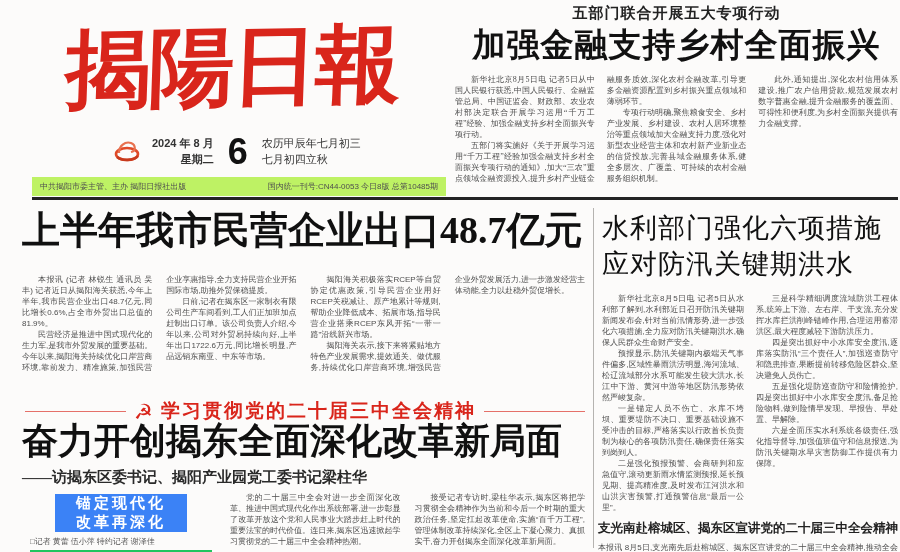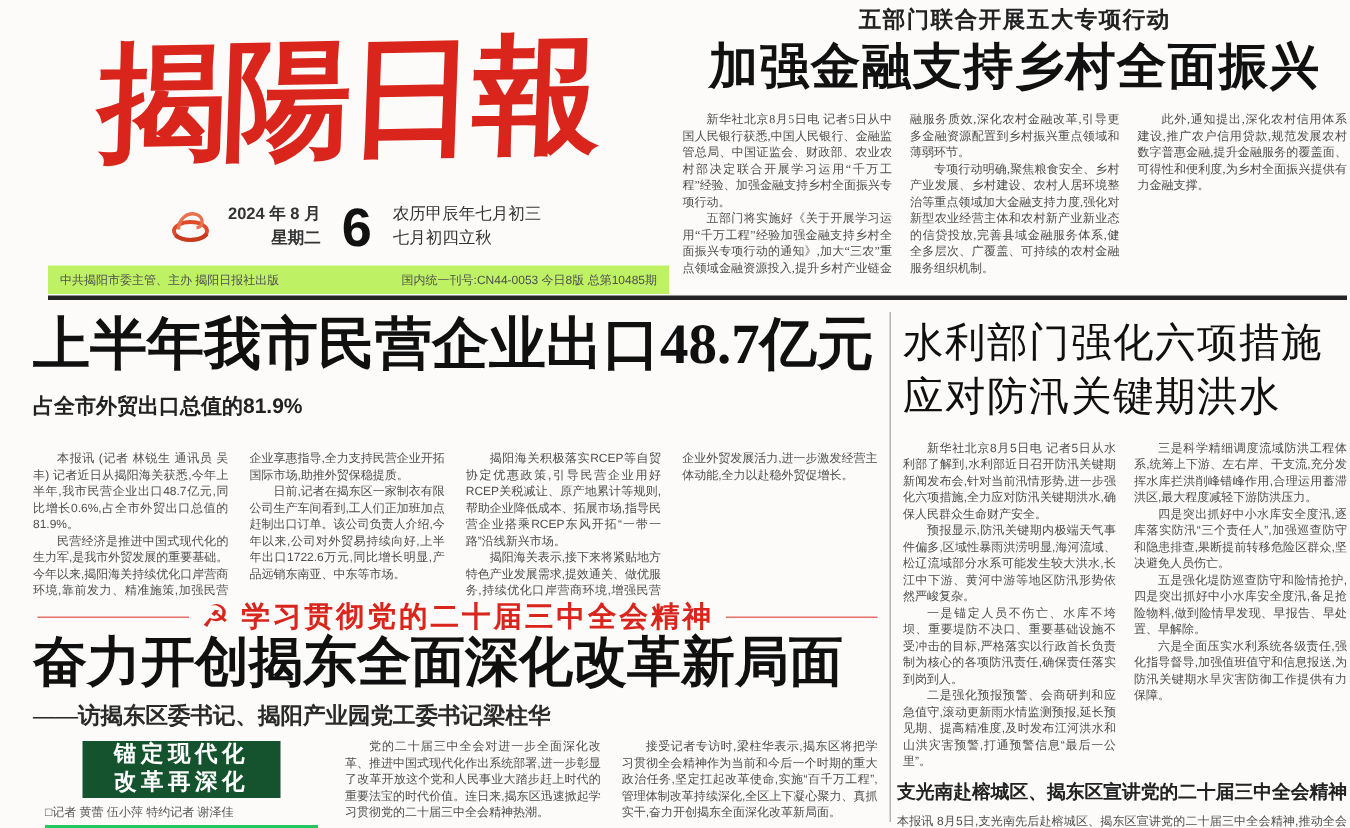--- a/index.html
+++ b/index.html
@@ -61,25 +61,25 @@
   .banner-line { flex:1; height:1px; background:#d9251b; opacity:.65; }
   .party-emblem { color:#d9251b; font-size:21px; line-height:1; }
   .banner-text { color:#d9251b; font-size:19px; font-weight:bold; letter-spacing:2px; }
 
   
   .jd-article { position:absolute; left:22px; top:421px; width:563px; }
   .jd-headline { font-size:36px; font-weight:bold; color:#101010; white-space:nowrap; line-height:1.15; }
   .jd-byline { font-size:15px; font-weight:bold; color:#2a2a2a; margin-top:6px; }
   .jd-bottom { position:absolute; left:22px; top:490px; width:563px; height:62px; overflow:hidden; }
   .slogan-box { position:absolute; left:33px; top:4px; width:132px; height:38px;
-    background:#14532d; color:#fff; font-weight:bold; font-size:15px;
+    background:#3b82f6; color:#fff; font-weight:bold; font-size:15px;
     display:flex; flex-direction:column; align-items:center; justify-content:center;
     letter-spacing:3px; line-height:1.25; }
   .jd-reporters { position:absolute; left:8px; top:46px; width:182px;
-    font-size:8px; color:#555; border-bottom:2px solid #22c55e; padding-bottom:3px; white-space:nowrap; }
+    font-size:8px; color:#555; border-bottom:2px solid #22c55e; padding-bottom:3px; white-space:nowrap;font-family:Liberation Serif, serif; }
   .jd-body { position:absolute; left:208px; top:2px; width:355px; height:60px; overflow:hidden;
     column-count:2; column-gap:14px; column-fill:auto; }
 
   
   .water-article { position:absolute; left:602px; top:210px; width:296px; }
   .water-headline { font-size:27px; font-weight:normal; color:#101010; line-height:1.35; letter-spacing:1px; }
   .water-body { margin-top:10px; height:228px; overflow:hidden;
     column-count:2; column-gap:12px; column-fill:auto; }
 
   
@@ -131,21 +131,20 @@
         <p>此外,通知提出,深化农村信用体系建设,推广农户信用贷款,规范发展农村数字普惠金融,提升金融服务的覆盖面、可得性和便利度,为乡村全面振兴提供有力金融支撑。</p>
       </div>
   </div>
 
   <div class="main-rule"></div>
 
   <div class="v-divider"></div>
 
   <div class="export-article">
     <div class="export-headline serif">上半年我市民营企业出口48.7亿元</div>
-    <div class="export-subhead">占全市外贸出口总值的81.9%</div>
     <div class="export-body body-text">
         <p>本报讯 (记者 林锐生 通讯员 吴 丰) 记者近日从揭阳海关获悉,今年上半年,我市民营企业出口48.7亿元,同比增长0.6%,占全市外贸出口总值的81.9%。</p>
         <p>民营经济是推进中国式现代化的生力军,是我市外贸发展的重要基础。今年以来,揭阳海关持续优化口岸营商环境,靠前发力、精准施策,加强民营企业享惠指导,全力支持民营企业开拓国际市场,助推外贸保稳提质。</p>
         <p>日前,记者在揭东区一家制衣有限公司生产车间看到,工人们正加班加点赶制出口订单。该公司负责人介绍,今年以来,公司对外贸易持续向好,上半年出口1722.6万元,同比增长明显,产品远销东南亚、中东等市场。</p>
         <p>揭阳海关积极落实RCEP等自贸协定优惠政策,引导民营企业用好RCEP关税减让、原产地累计等规则,帮助企业降低成本、拓展市场,指导民营企业搭乘RCEP东风开拓“一带一路”沿线新兴市场。</p>
         <p>揭阳海关表示,接下来将紧贴地方特色产业发展需求,提效通关、做优服务,持续优化口岸营商环境,增强民营企业外贸发展活力,进一步激发经营主体动能,全力以赴稳外贸促增长。</p>
       </div>
   </div>
 
   <div class="study-banner">

